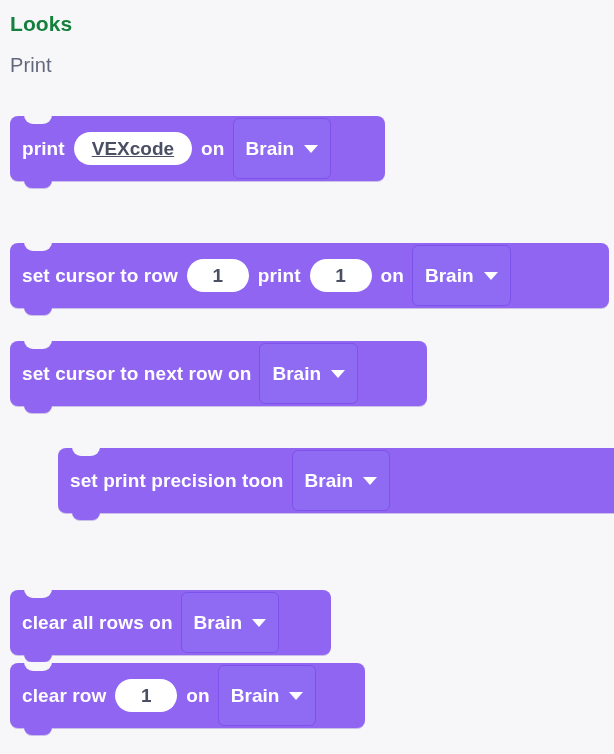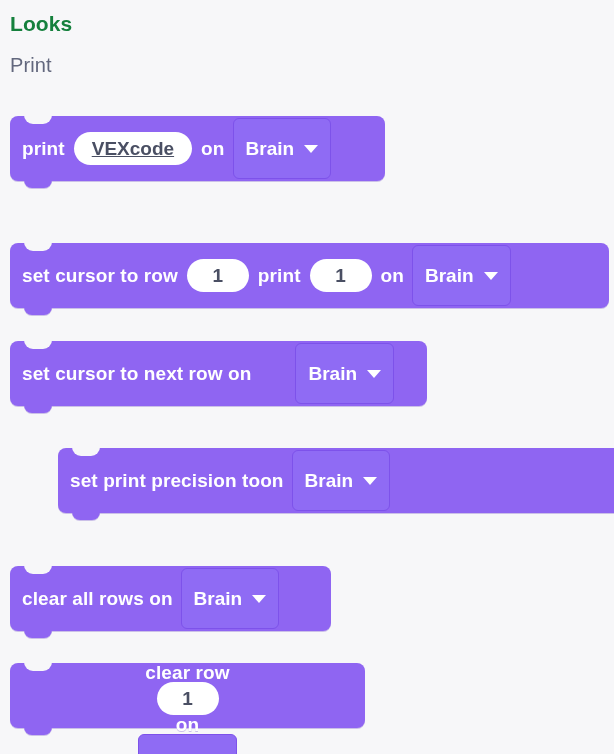--- a/index.html
+++ b/index.html
@@ -169,43 +169,43 @@
       <span class="block-label">set cursor to row</span>
       <span class="num-field">1</span>
       <span class="block-label">print</span>
       <span class="num-field">1</span>
       <span class="block-label">on</span>
       <span class="dropdown">
         <span class="dropdown-value">Brain</span>
         <span class="caret"></span>
       </span>
     </div>
-    <div class="block" style="top: 341px; width: 417px; gap: 36px;">
+    <div class="block" style="top: 341px; width: 417px;">
       <span class="block-label">set cursor to next row on</span>
       <span class="dropdown">
         <span class="dropdown-value">Brain</span>
         <span class="caret"></span>
       </span>
     </div>
     <div class="block" style="top: 448px; width: 580px; margin-left: 48px;">
       <span class="block-label">set print precision to</span>
       <span class="block-label">on</span>
       <span class="dropdown">
         <span class="dropdown-value">Brain</span>
         <span class="caret"></span>
       </span>
     </div>
-    <div class="block" style="top: 566px; width: 321px;">
+    <div class="block" style="top: 590px; width: 321px;">
       <span class="block-label">clear all rows on</span>
       <span class="dropdown">
         <span class="dropdown-value">Brain</span>
         <span class="caret"></span>
       </span>
     </div>
-    <div class="block" style="top: 663px; width: 355px; flex-direction: column;">
+    <div class="block" style="top: 663px; width: 355px;">
       <span class="block-label">clear row</span>
       <span class="num-field">1</span>
       <span class="block-label">on</span>
       <span class="dropdown">
         <span class="dropdown-value">Brain</span>
         <span class="caret"></span>
       </span>
     </div>
   </div>
 

